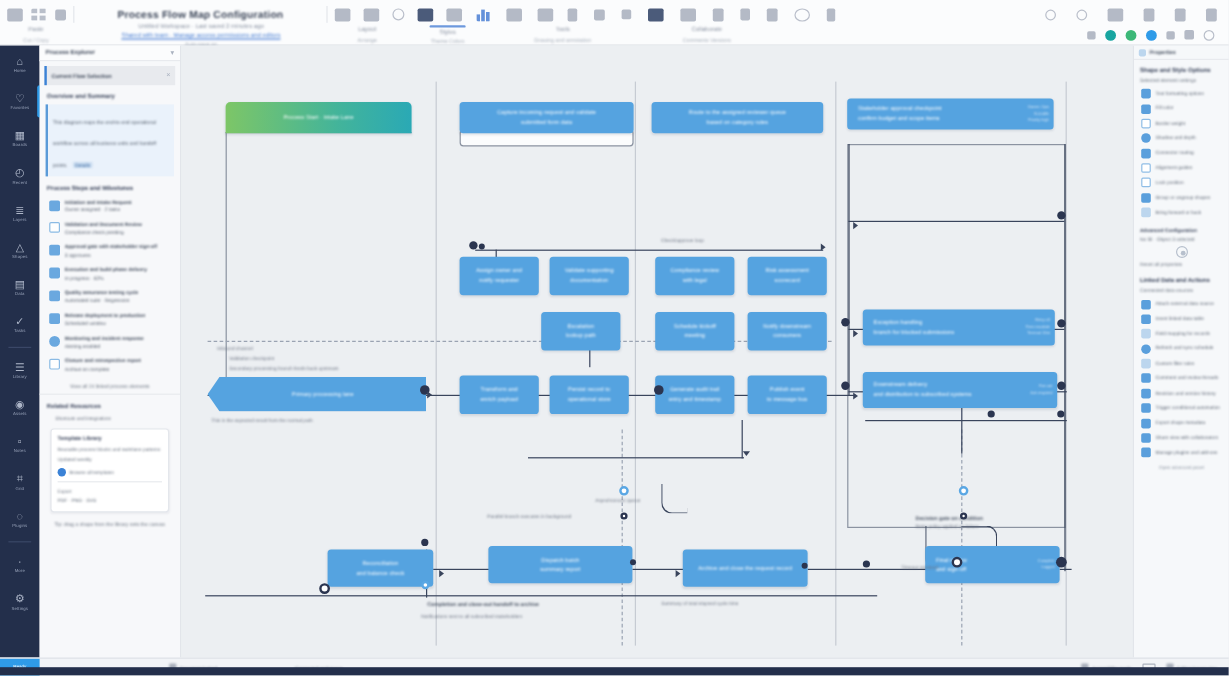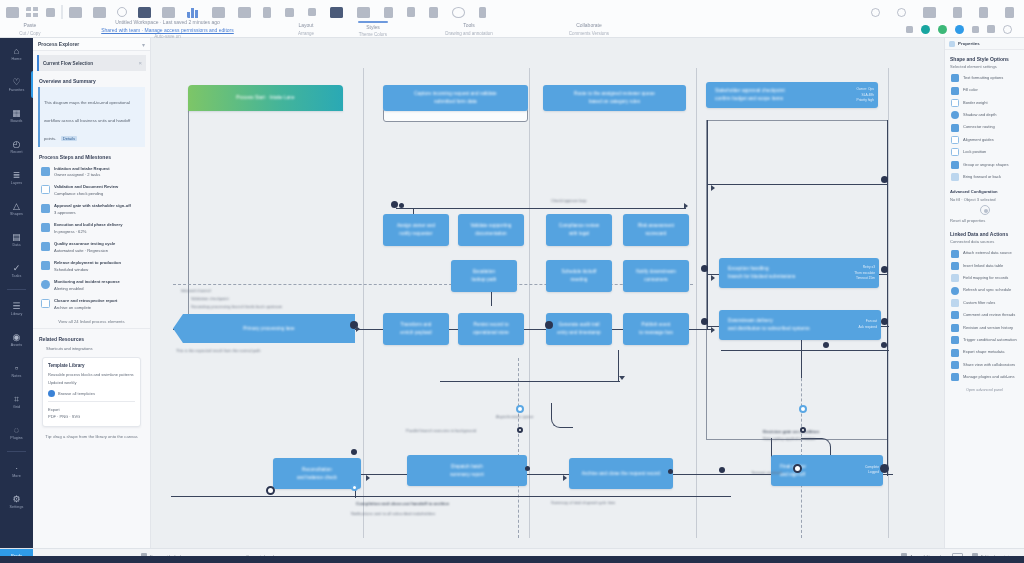--- a/index.html
+++ b/index.html
@@ -207,20 +207,23 @@
 
   <div class="ribbon">
 
     <div class="ribbon-row1">
       <div class="rb-group">
         <div class="rb-icon"></div>
         <div class="rb-icon grid"></div>
         <div class="rb-icon" style="height:9px;width:9px;"></div>
       </div>
       <div class="rb-sep"></div>
+      <div class="rb-group" style="width:210px;justify-content:center;">
+        <span class="rb-title">Process Flow Map  Configuration</span>
+      </div>
       <div class="rb-sep"></div>
       <div class="rb-group" style="gap:11px;">
         <div class="rb-icon"></div>
         <div class="rb-icon"></div>
         <div class="rb-icon round" style="width:10px;height:10px;"></div>
         <div class="rb-icon dark"></div>
         <div class="rb-icon"></div>
       </div>
       <div class="rb-group" style="gap:13px;">
         <div class="rb-icon chart" style="width:12px;height:11px;"></div>

